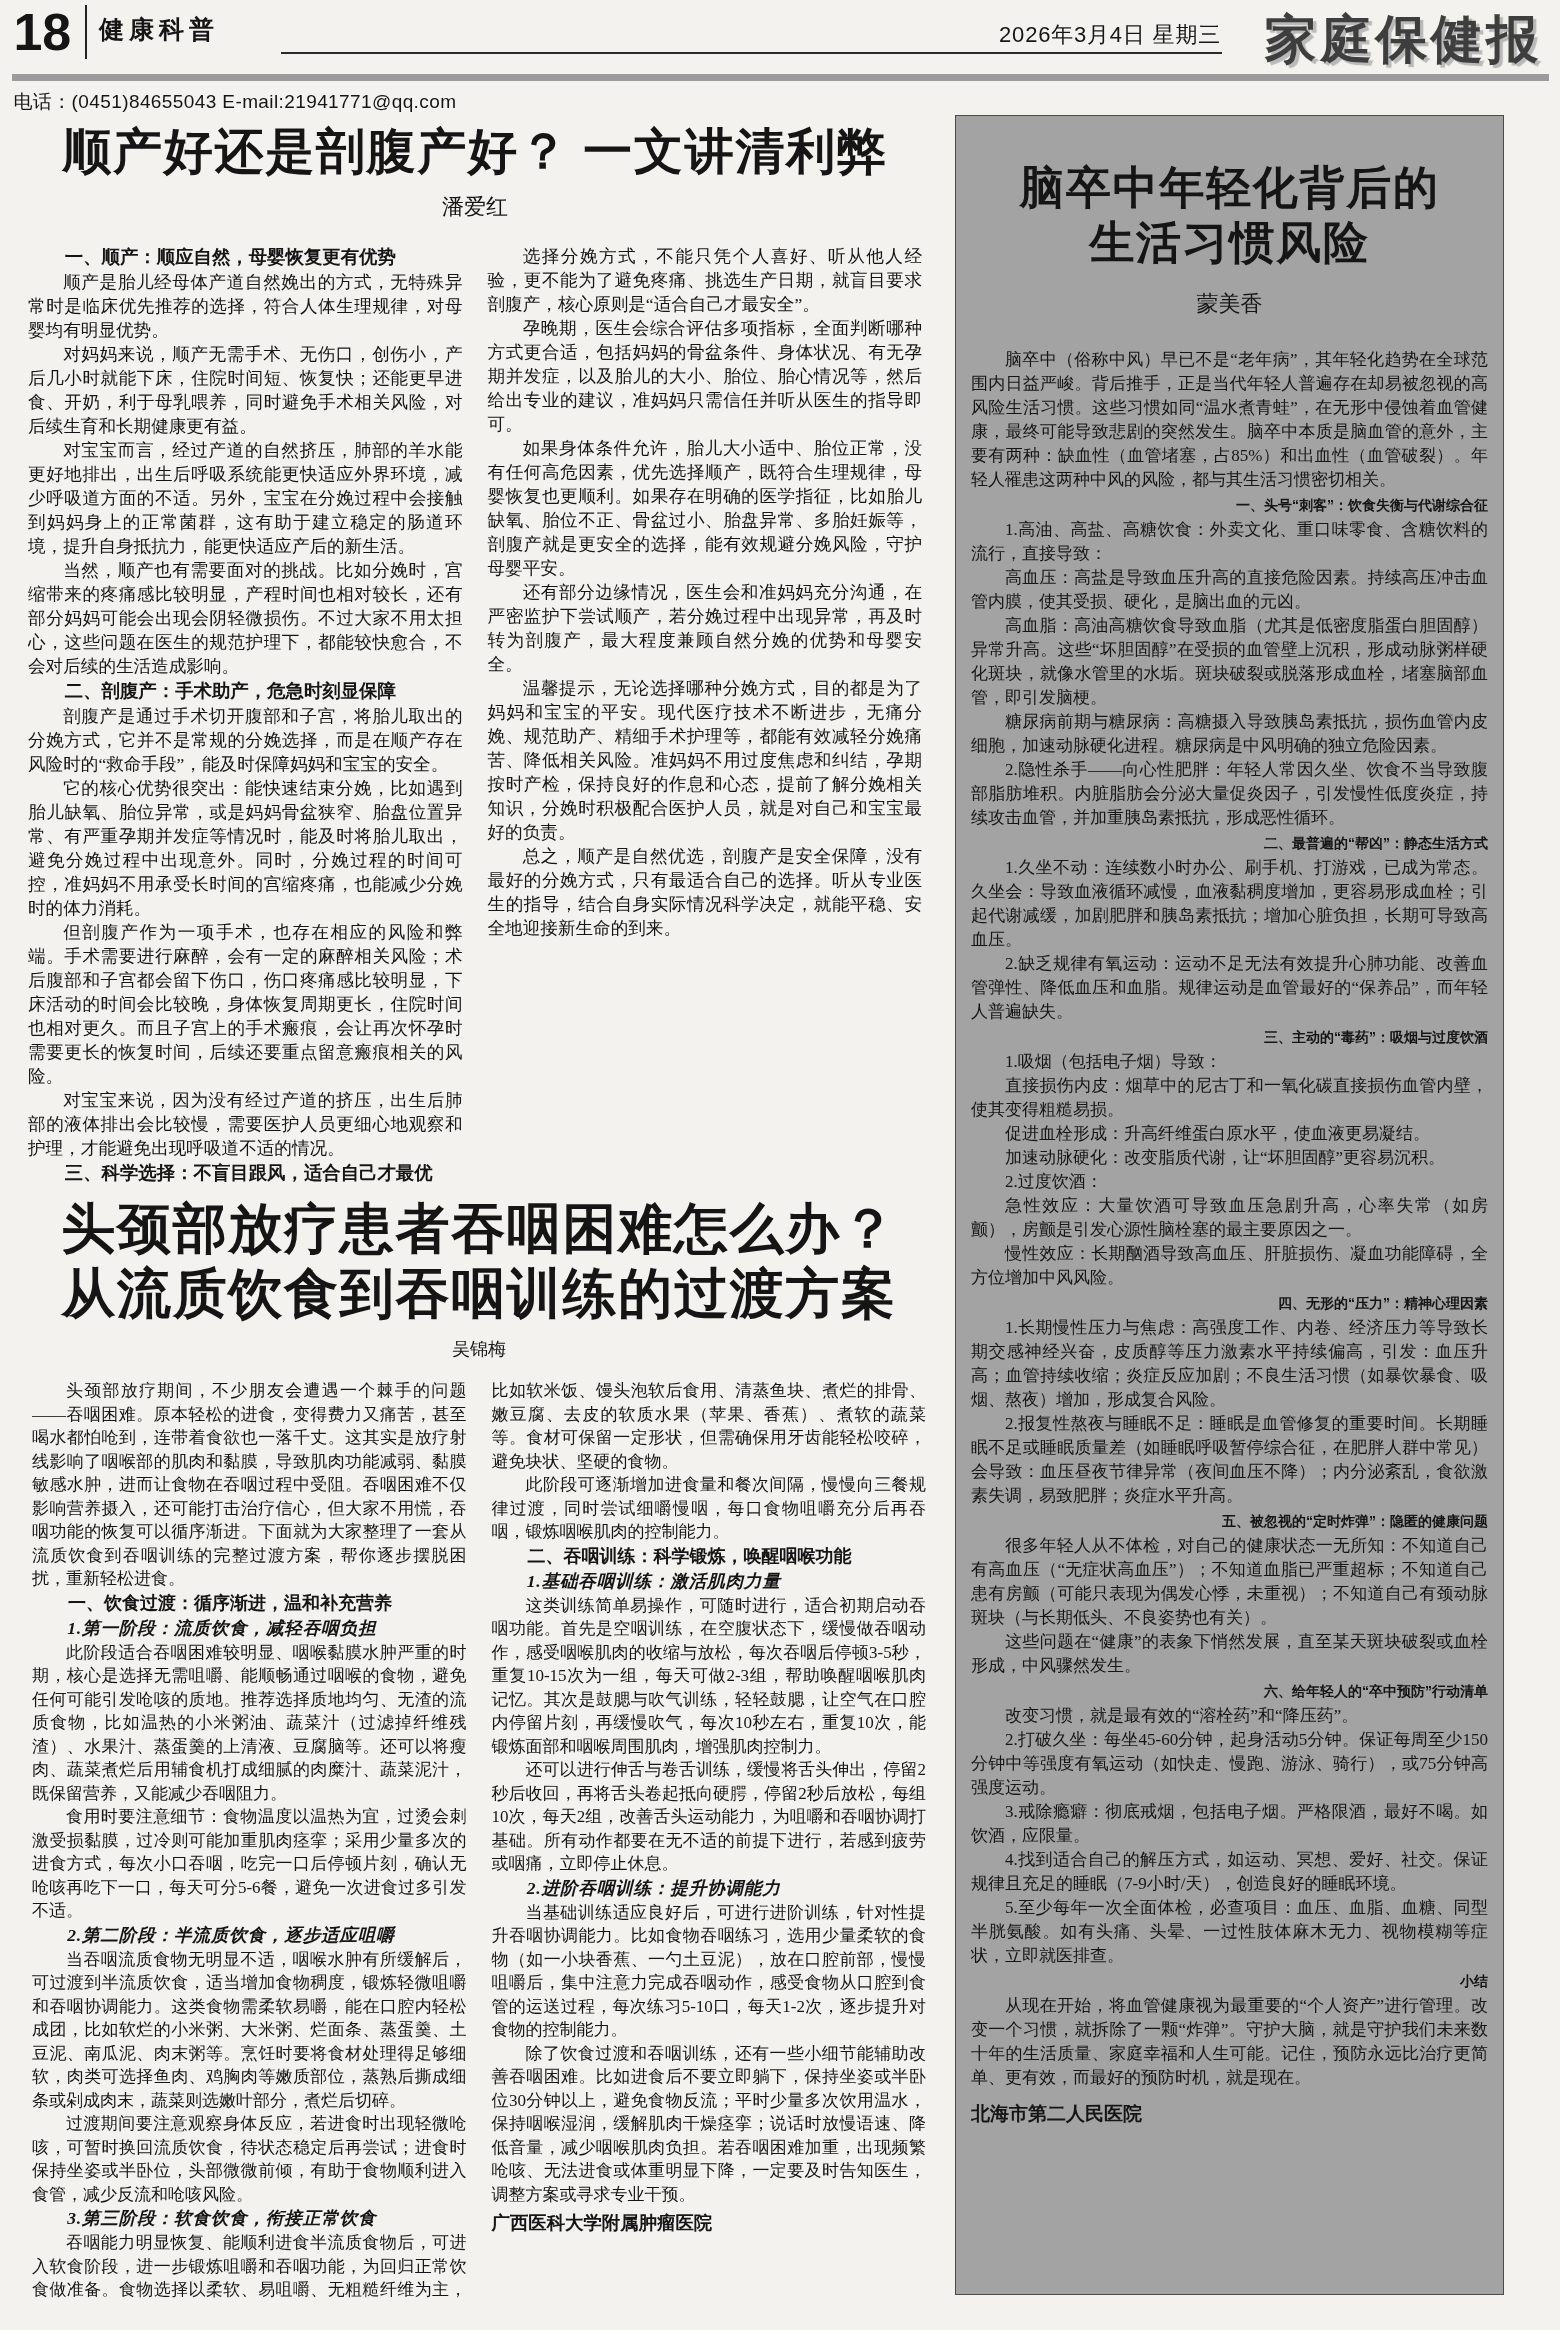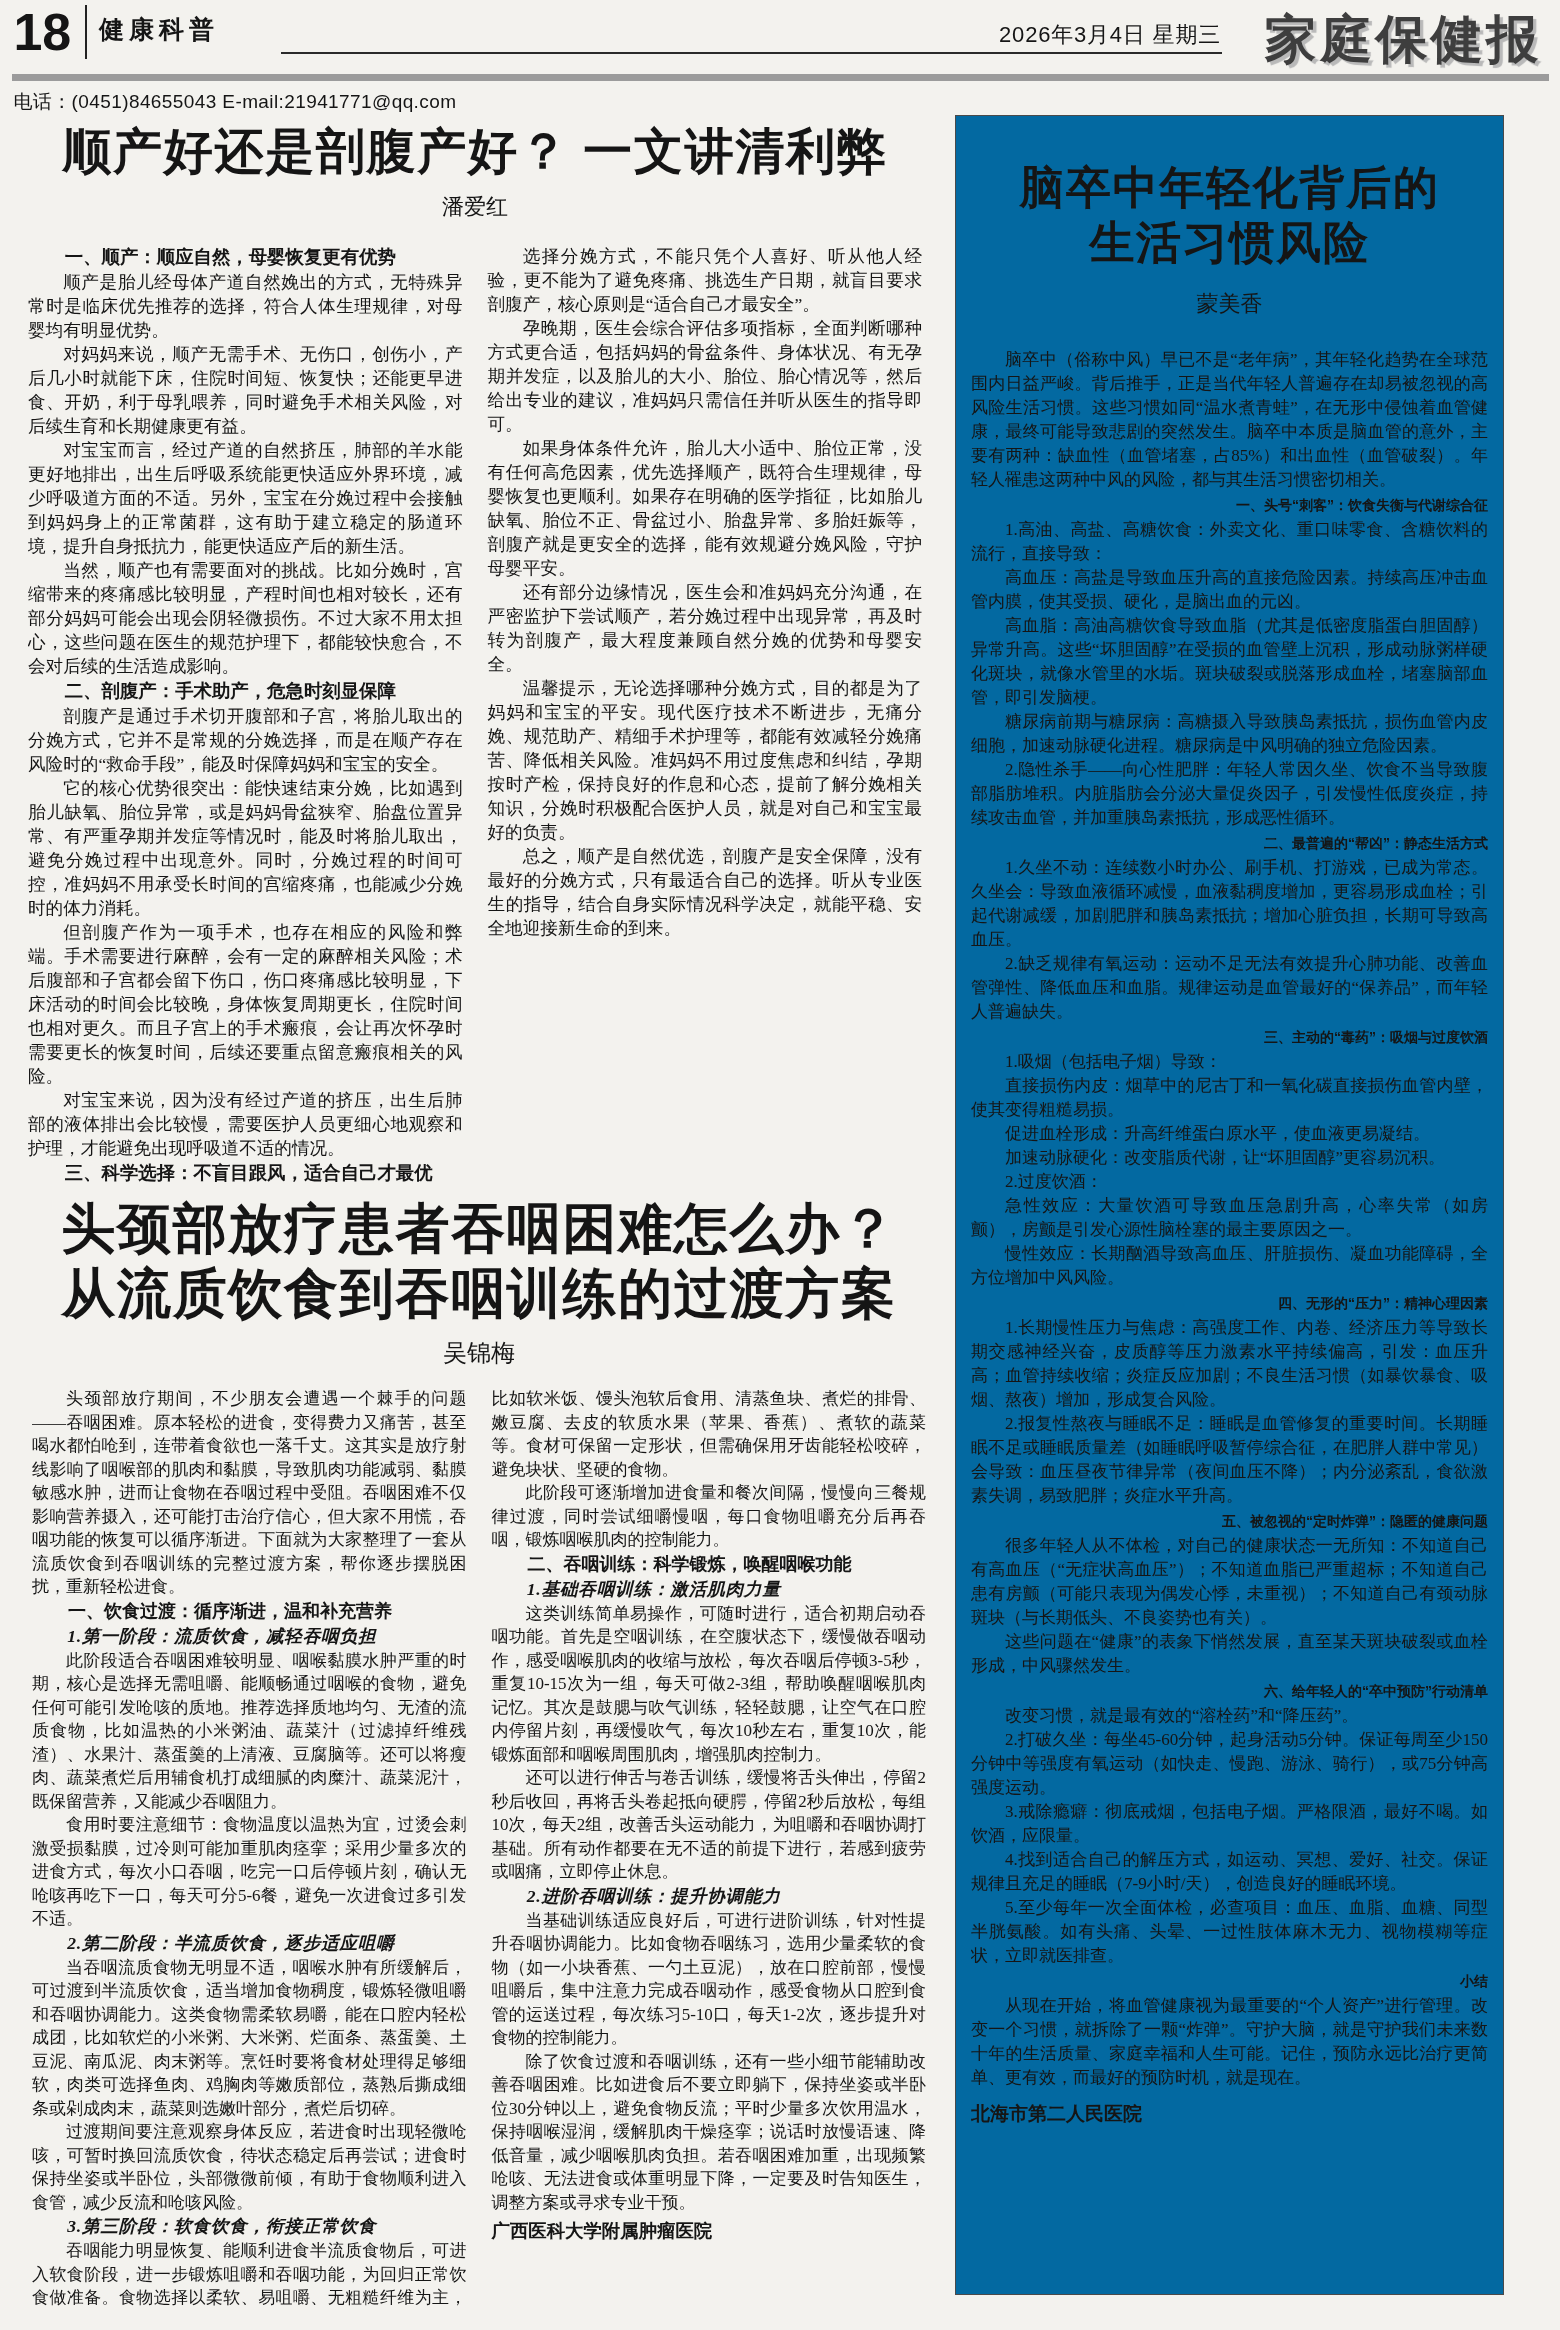--- a/index.html
+++ b/index.html
@@ -69,33 +69,33 @@
     column-count:2;column-gap:25px;column-fill:auto;
     font-size:17.6px;line-height:24px;
   }
   .article1 .head{font-size:18.4px;line-height:26px;}
   
   .article2{position:absolute;left:32px;top:1197px;width:894px;}
   .article2 .a-title{
     margin:0;text-align:center;font-weight:bold;
     font-size:54px;line-height:65px;letter-spacing:1.7px;
   }
-  .article2 .a-author{margin:10px 0 16px 0;text-align:center;font-size:24px;}
+  .article2 .a-author{margin:10px 0 16px 0;text-align:center;font-size:18px;}
   .article2 .a-body{
     margin-top:18.4px;height:937px;overflow:hidden;
     column-count:2;column-gap:25px;column-fill:auto;
     font-size:17px;line-height:23.5px;
   }
   .article2 .head{font-size:18px;line-height:25px;}
   .article2 .subhead{font-size:17.6px;line-height:25px;}
   .article2 .credit{font-size:18.4px;}
   
   .article3{
     position:absolute;left:955px;top:115px;width:517px;height:2178px;
-    border:1.7px solid #4a4a4a;background:#0369a1;
+    border:1.7px solid #4a4a4a;background:#a3a3a3;
     padding:0 15px;overflow:hidden;
   }
   .article3 .a-title{
     margin:45px 0 0 0;text-align:center;font-weight:bold;
     font-size:45px;line-height:55px;letter-spacing:1.7px;
   }
   .article3 .a-author{margin:18.4px 0 0 0;text-align:center;font-size:22px;}
   .article3 .a-body{
     margin-top:28.5px;font-size:17px;line-height:24px;overflow:hidden;
   }

